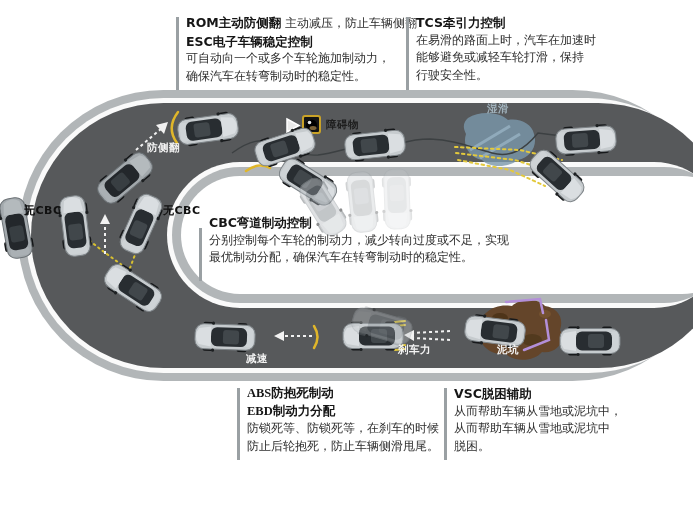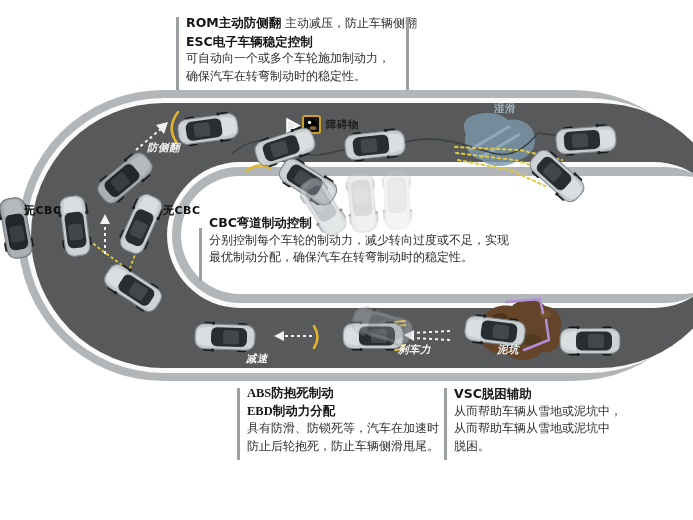--- a/index.html
+++ b/index.html
@@ -3,21 +3,21 @@
 <meta charset="utf-8">
 <style>
   html,body{margin:0;padding:0;background:#ffffff;}
   .stage{position:relative;width:693px;height:520px;background:#ffffff;overflow:hidden;
          font-family:"DejaVu Sans","Liberation Sans",sans-serif;}
   .stage svg{position:absolute;left:0;top:0;}
   .callout{position:absolute;font-size:12px;line-height:17.5px;color:#2e2e2e;white-space:nowrap;}
   .callout .ttl{font-weight:bold;color:#161616;font-size:12.5px;}
   .vbar{position:absolute;width:3px;background:#9aa0a3;}
   .road-label{position:absolute;font-size:10.5px;font-weight:bold;white-space:nowrap;letter-spacing:0.5px;}
-  .lbl-white{color:#f4f4f4;font-style:italic;}
+  .lbl-white{color:#f4f4f4;}
   .lbl-dark{color:#1e1e1e;}
   .lbl-blue{color:#9fb0ba;}
   .lbl-black{color:#101010;font-size:11px;}
 </style>
 </head>
 <body>
 
 <div class="stage">
 
   <svg width="693" height="520" viewBox="0 0 693 520">
@@ -353,46 +353,52 @@
 
   <div class="vbar" style="left:176px;top:17px;height:73px;"></div>
   <div class="callout" style="left:186px;top:14px;">
     <div><span class="ttl">ROM主动防侧翻</span> <span>主动减压，防止车辆侧翻</span></div>
     <div class="ttl">ESC电子车辆稳定控制</div>
     <div>可自动向一个或多个车轮施加制动力，</div>
     <div>确保汽车在转弯制动时的稳定性。</div>
   </div>
 
   <div class="vbar" style="left:406px;top:17px;height:73px;"></div>
+  <div class="callout" style="left:416px;top:14px;">
+    <div class="ttl">TCS牵引力控制</div>
+    <div>在易滑的路面上时，汽车在加速时</div>
+    <div>能够避免或减轻车轮打滑，保持</div>
+    <div>行驶安全性。</div>
+  </div>
 
   <div class="vbar" style="left:199px;top:228px;height:53px;"></div>
   <div class="callout" style="left:209px;top:214px;">
     <div class="ttl">CBC弯道制动控制</div>
     <div>分别控制每个车轮的制动力，减少转向过度或不足，实现</div>
     <div>最优制动分配，确保汽车在转弯制动时的稳定性。</div>
   </div>
 
   <div class="vbar" style="left:237px;top:388px;height:72px;"></div>
   <div class="callout" style="left:247px;top:385px;font-family:Liberation Serif, serif;">
     <div class="ttl">ABS防抱死制动</div>
     <div class="ttl">EBD制动力分配</div>
-    <div>具有防滑、防锁死等，汽车在加速时</div>
+    <div>防锁死等、防锁死等，在刹车的时候</div>
     <div>防止后轮抱死，防止车辆侧滑甩尾。</div>
   </div>
 
   <div class="vbar" style="left:444px;top:388px;height:72px;"></div>
   <div class="callout" style="left:454px;top:385px;">
     <div class="ttl">VSC脱困辅助</div>
     <div>从而帮助车辆从雪地或泥坑中，</div>
     <div>从而帮助车辆从雪地或泥坑中</div>
     <div>脱困。</div>
   </div>
 
   <div class="road-label lbl-white" style="left:147px;top:141px;">防侧翻</div>
   <div class="road-label lbl-dark" style="left:326px;top:118px;">障碍物</div>
-  <div class="road-label lbl-blue" style="left:487px;top:102px;margin-left:7px;">湿滑</div>
+  <div class="road-label lbl-blue" style="left:487px;top:102px;">湿滑</div>
   <div class="road-label lbl-black" style="left:24px;top:203px;">无CBC</div>
   <div class="road-label lbl-black" style="left:163px;top:203px;">无CBC</div>
   <div class="road-label lbl-white" style="left:246px;top:352px;">减速</div>
   <div class="road-label lbl-white" style="left:398px;top:343px;">刹车力</div>
   <div class="road-label lbl-white" style="left:497px;top:343px;">泥坑</div>
 
 </div>
 
 </body></html>

